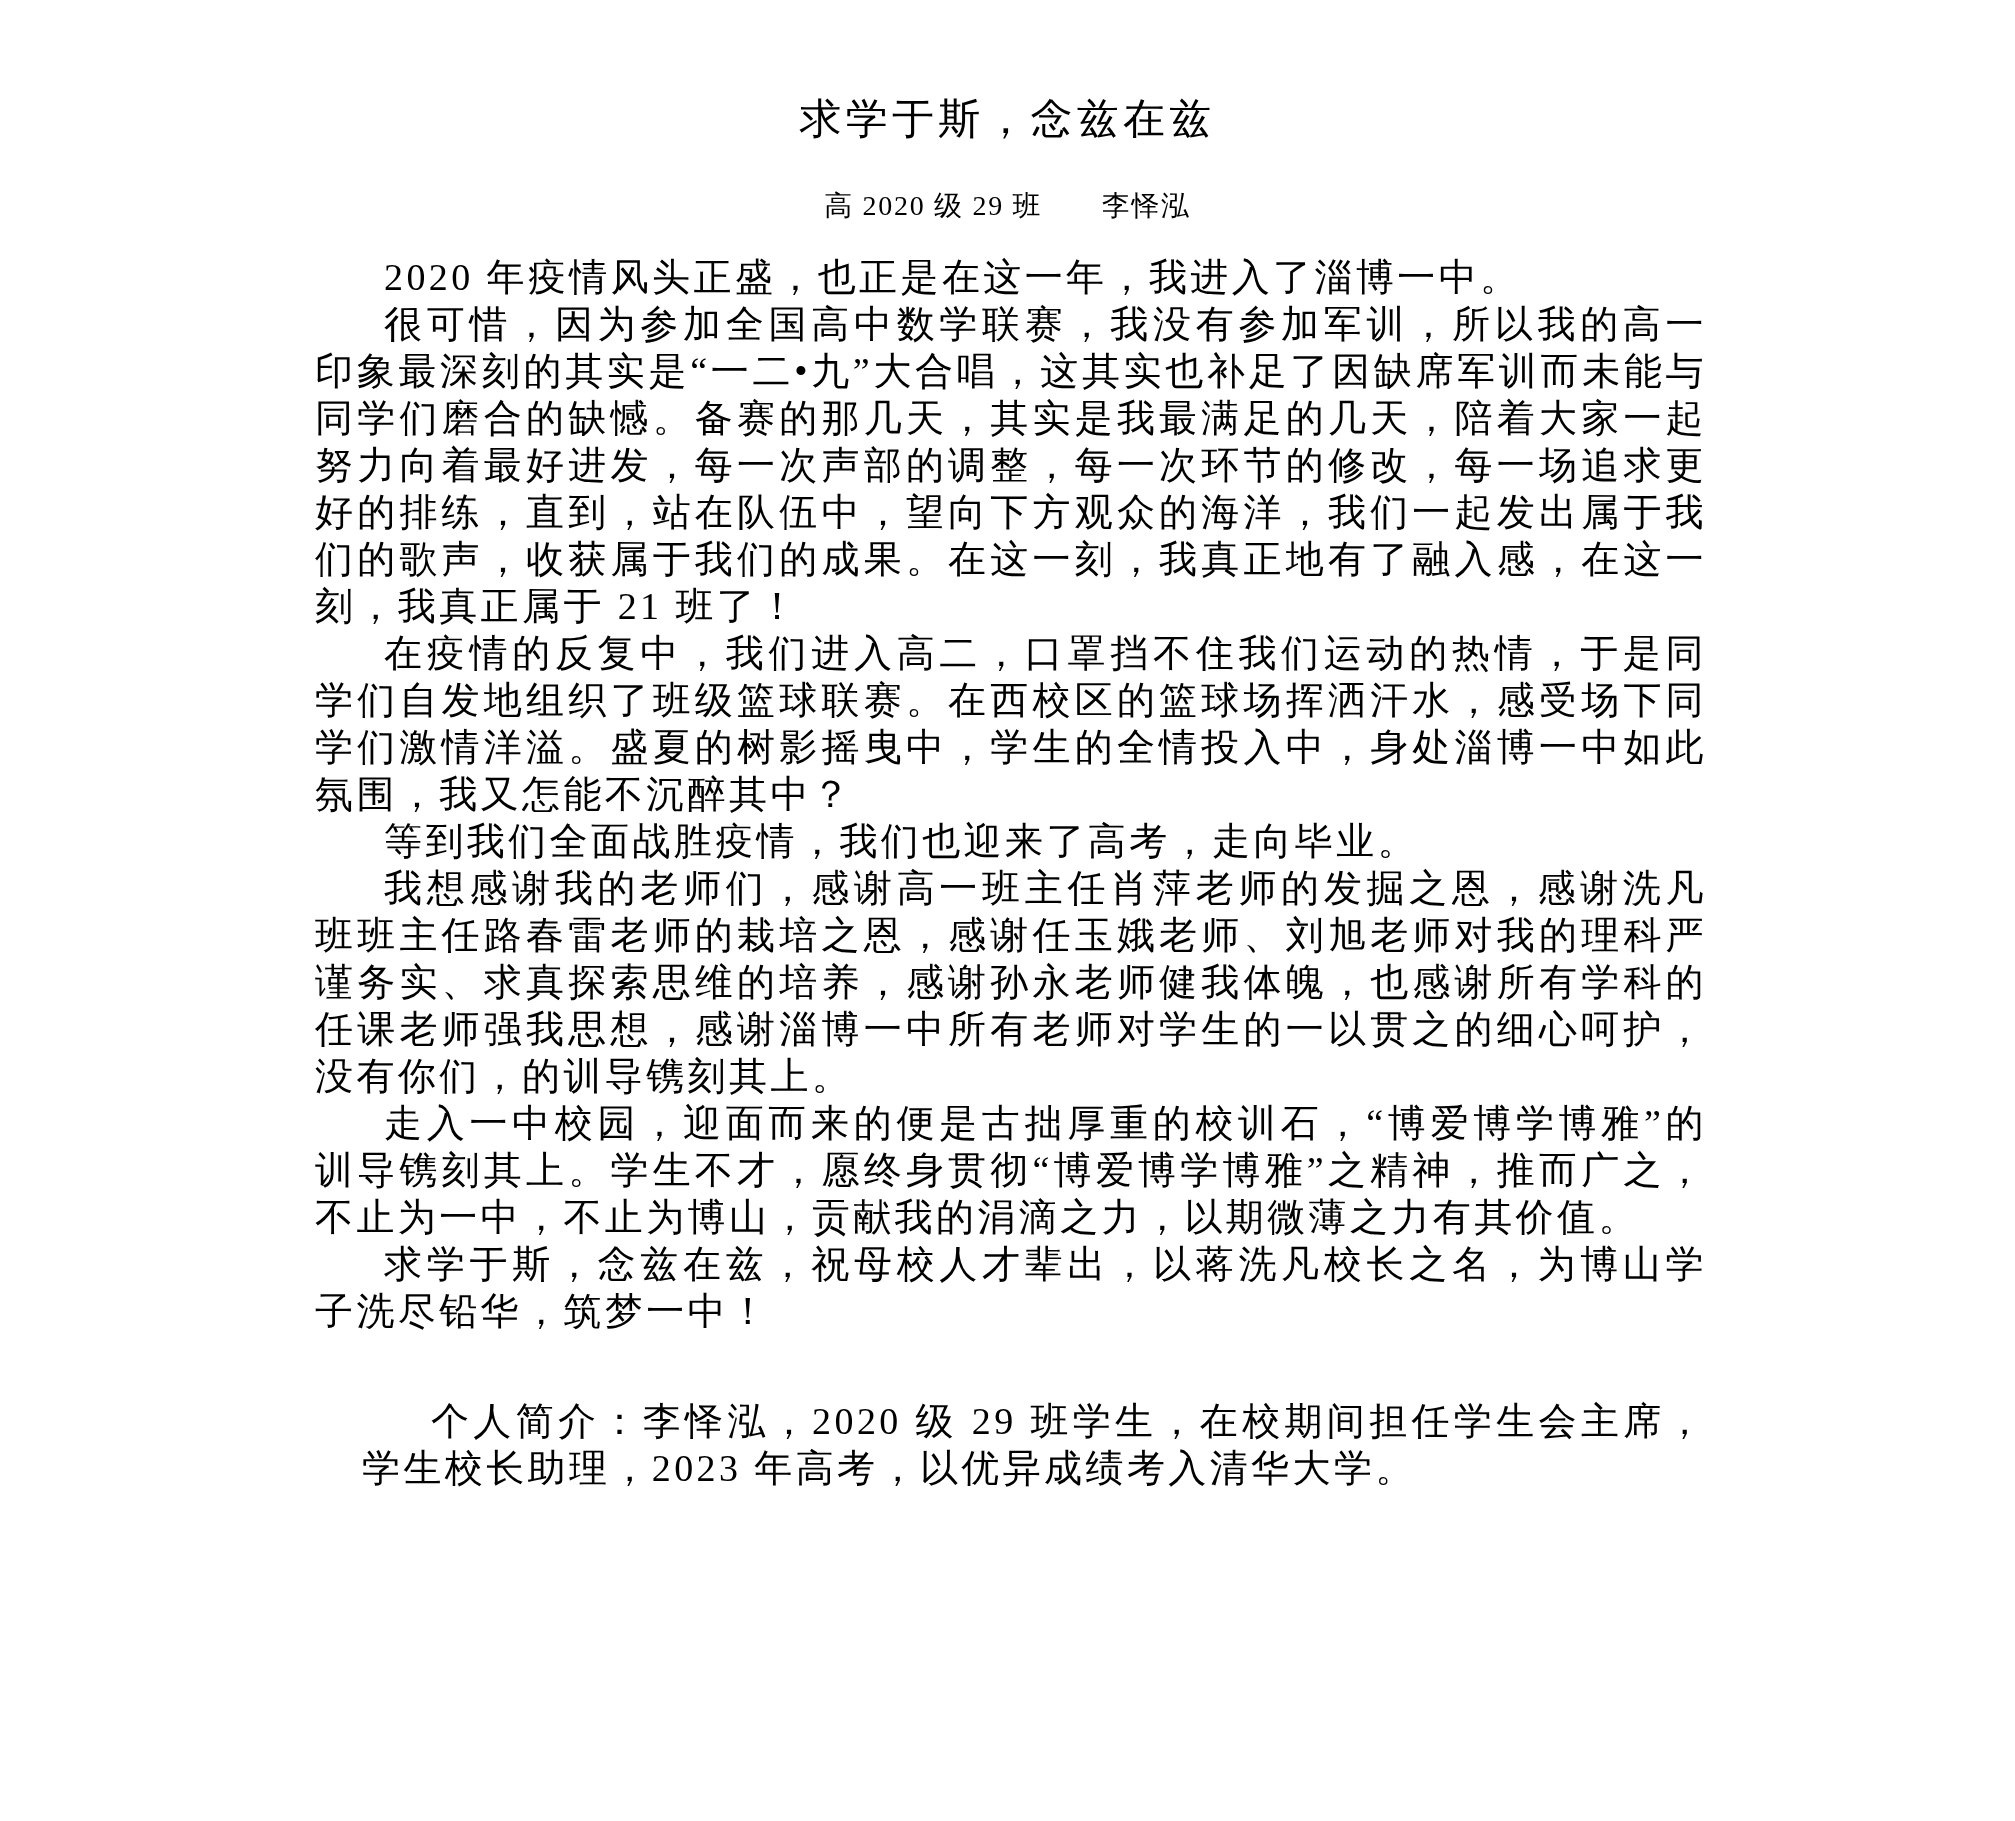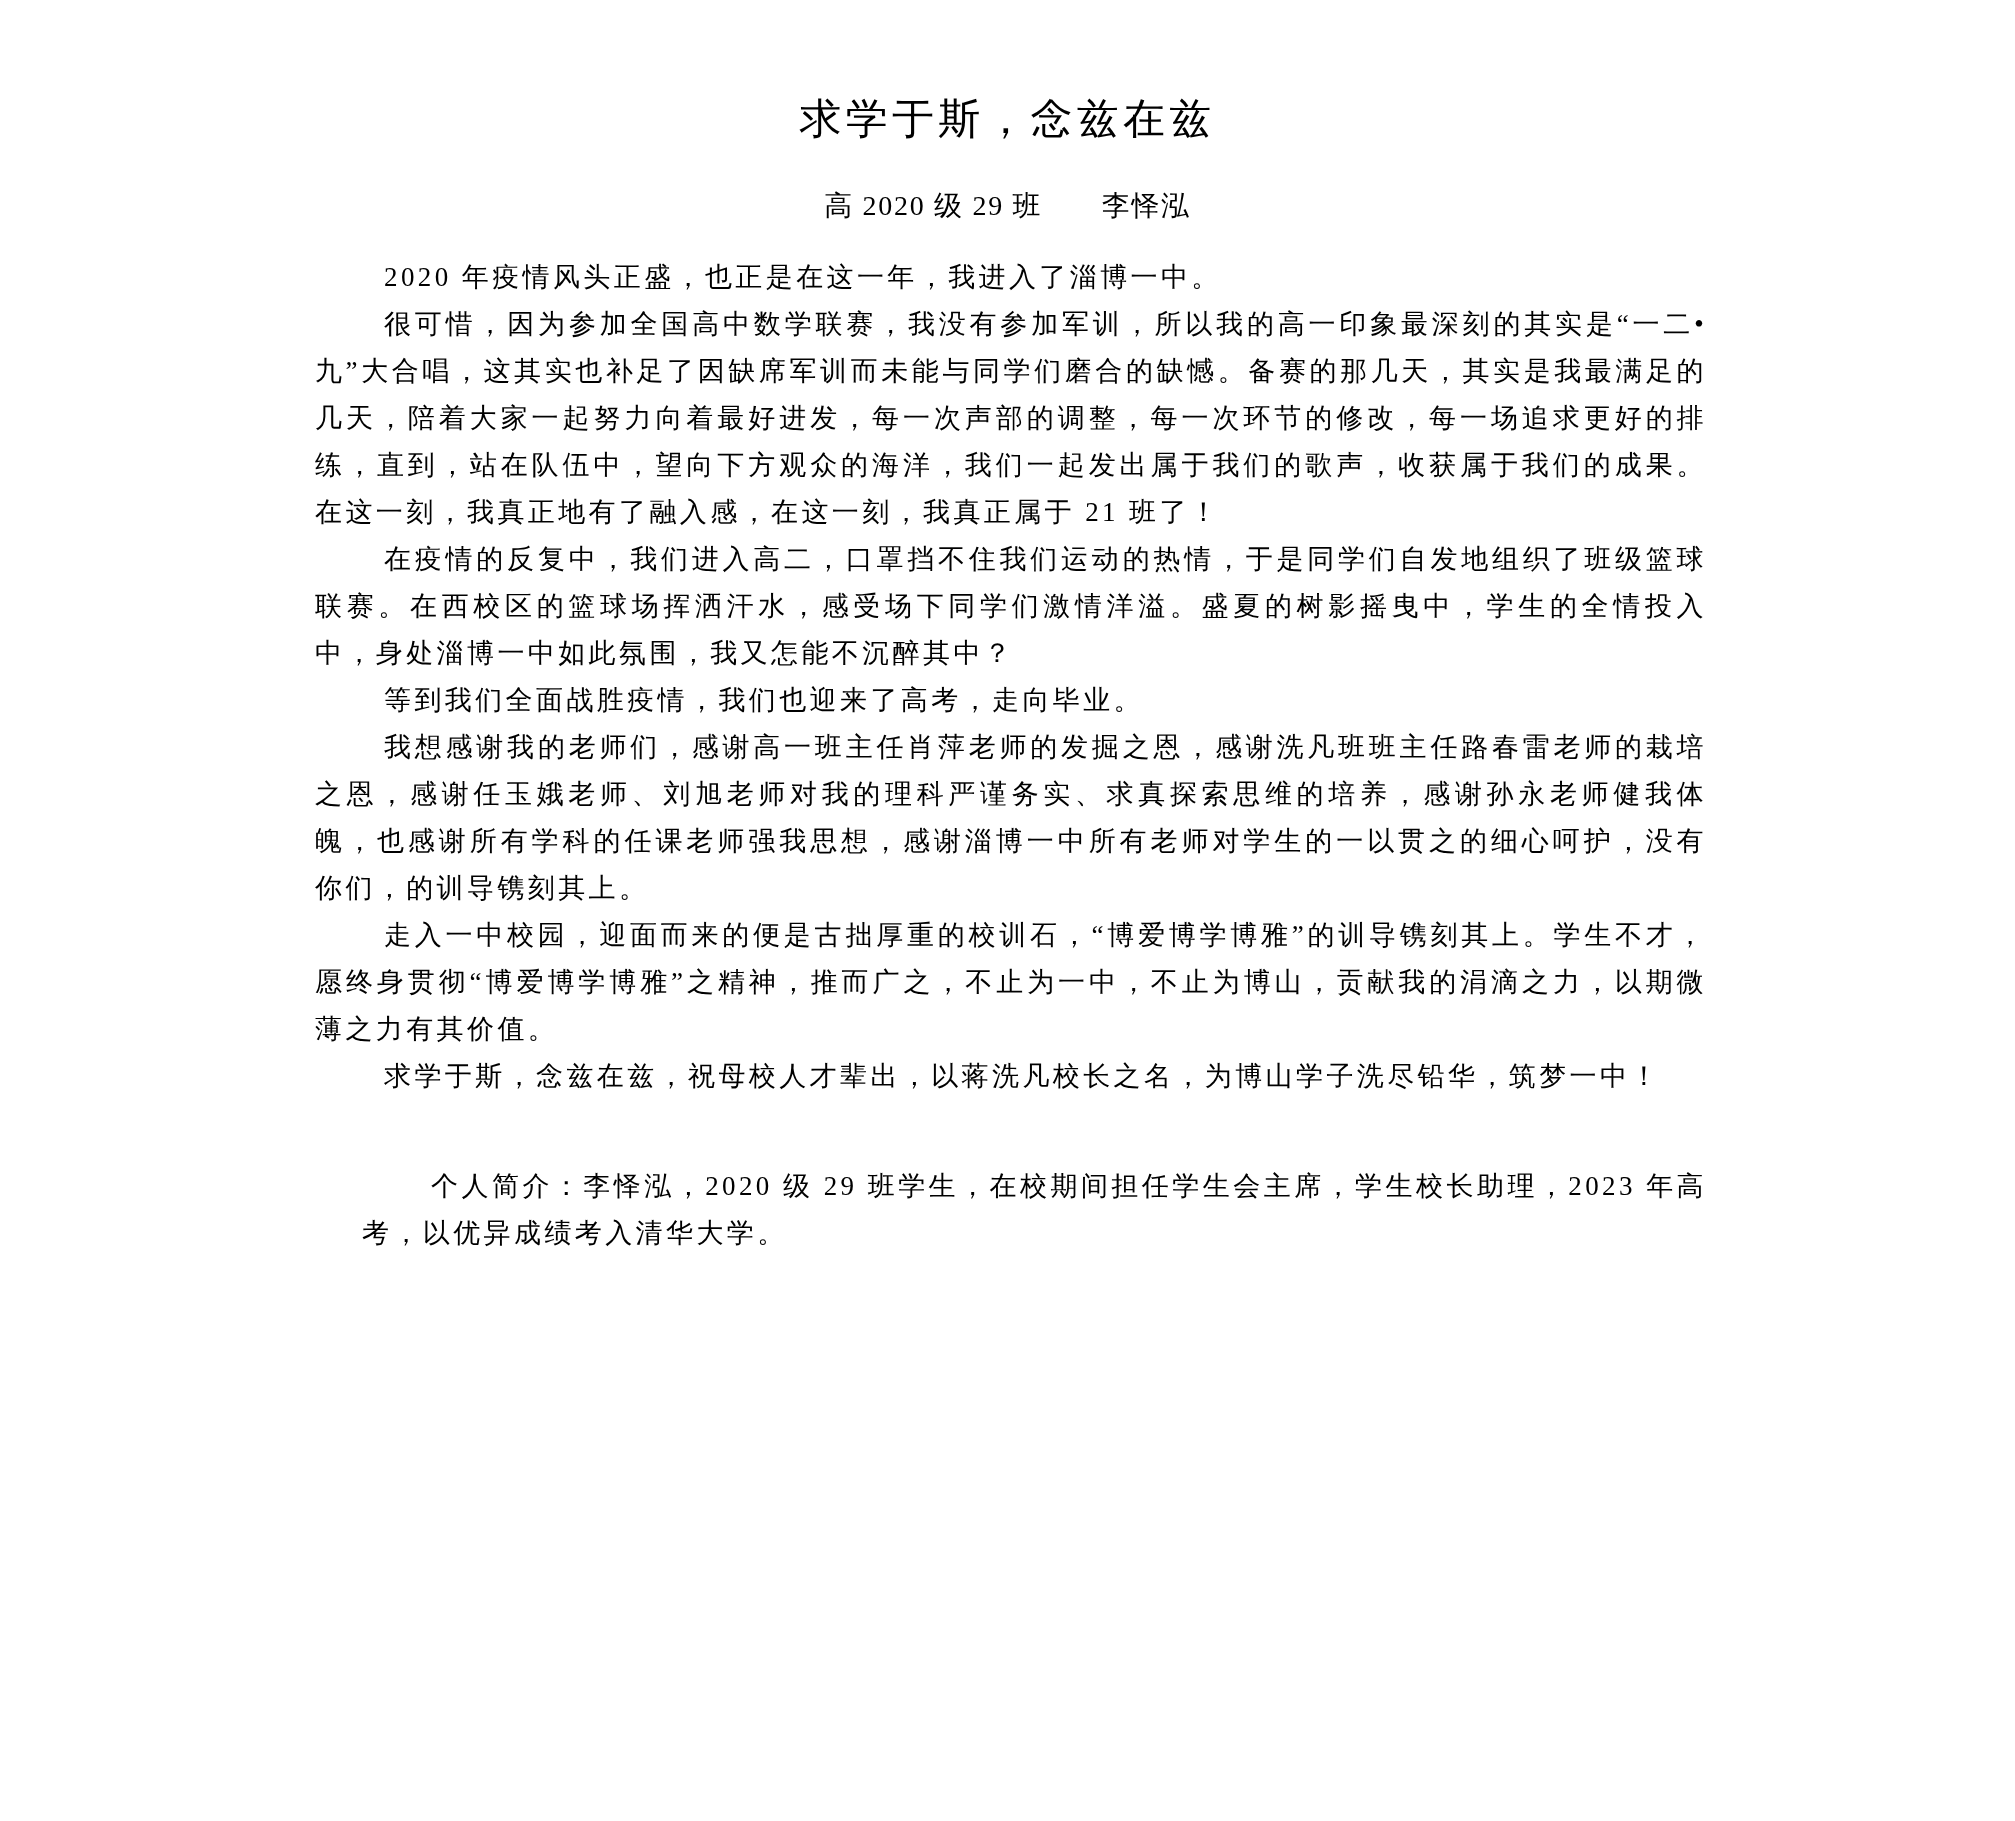--- a/index.html
+++ b/index.html
@@ -37,21 +37,21 @@
     font-size: 28px;
     line-height: 33px;
     letter-spacing: 1.7px;
     margin: 0;
   }
   .doc-body {
     position: absolute;
     left: 315px;
     top: 254px;
     width: 1392px;
-    font-size: 27px;
+    font-size: 38px;
     line-height: 47px;
     letter-spacing: 3.4px;
     text-align: justify;
   }
   .doc-body p {
     margin: 0;
     padding: 0;
     text-indent: 69px;
   }
   .doc-body p.bio {

